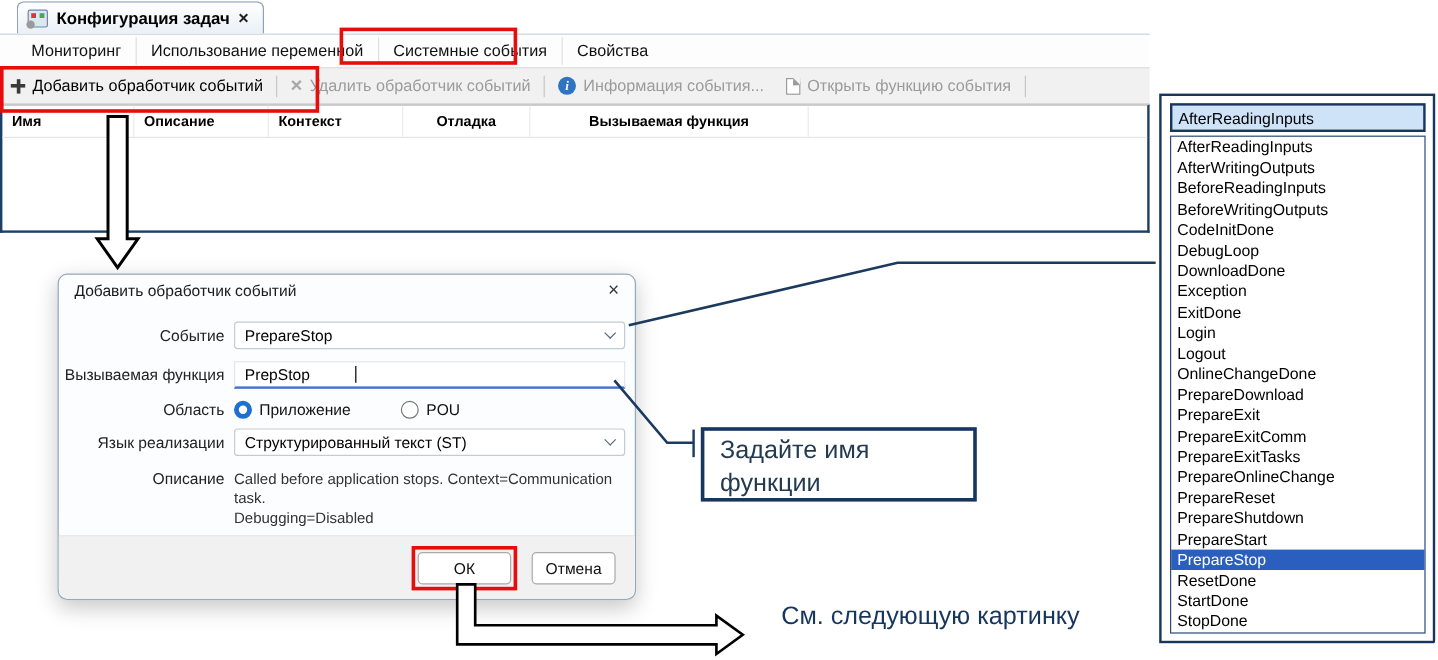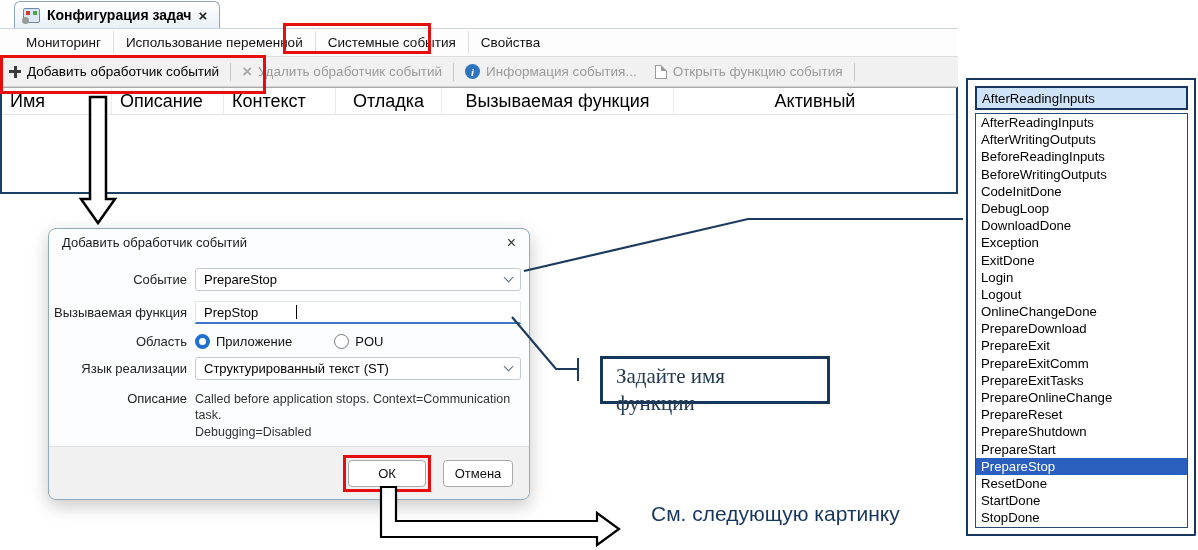--- a/index.html
+++ b/index.html
@@ -38,21 +38,21 @@
   .icon-x-del { color:#a9a9a9; font-size:17px; font-weight:bold; line-height:1; }
   .icon-info { width:15px; height:15px; border-radius:50%; background:#2f74c0; color:#fff;
                font-size:11px; font-weight:bold; font-family:"Liberation Serif",serif; font-style:italic;
                display:flex; align-items:center; justify-content:center; }
   .icon-doc { width:12px; height:14px; background:#fff; border:1px solid #9b9b9b; position:relative; }
   .icon-doc::after { content:""; position:absolute; right:-1px; top:-1px; border:3px solid #f1f1f1;
                      border-left-color:#9b9b9b; border-bottom-color:#9b9b9b; }
 
   .table-section { height:107px; background:#fff; border:2px solid #1c3f66; border-top:1px solid #adadad; }
   .grid-header { display:flex; height:27px; border-bottom:1px solid #e6e6e6; align-items:center; }
-  .gh-cell { font-size:18px; font-weight:400; color:#000; padding:0 8px; border-right:1px solid #ececec; height:100%; display:flex; align-items:center; }
+  .gh-cell { font-size:12px; font-weight:700; color:#000; padding:0 8px; border-right:1px solid #ececec; height:100%; display:flex; align-items:center; }
   .gh-cell.c { justify-content:center; }
   .gh-name { width:110px; } .gh-desc { width:112px; } .gh-ctx { width:112px; }
   .gh-dbg { width:106px; } .gh-func { width:232px; } .gh-act { flex:1; border-right:none; }
 
   
   .red-box { position:absolute; border:3px solid #e60d0d; pointer-events:none; }
 
   
   #dialog { position:absolute; left:48px; top:228px; width:482px; height:272px; background:#fcfdfe;
             border:1px solid #93a9bc; border-radius:8px; box-shadow:0 6px 18px rgba(0,0,0,.22); }
@@ -77,22 +77,22 @@
   .desc-text { font-size:12.5px; color:#333; line-height:1.3; }
   .dlg-footer { position:absolute; left:0; right:0; bottom:0; height:53px; background:#f1f1f1;
                 border-top:1px solid #e0e0e0; border-radius:0 0 8px 8px; display:flex; align-items:center;
                 justify-content:flex-end; padding-right:16px; gap:12px; }
   .btn { height:27px; background:#fff; border:1px solid #a9a9a9; border-radius:4px; font-size:13px; color:#111;
          display:flex; align-items:center; justify-content:center; font-family:"Liberation Sans",sans-serif; }
   .btn-ok { width:78px; } .btn-cancel { width:70px; }
   .red-wrap { border:3px solid #e60d0d; padding:2px; }
 
   
-  #callout { position:absolute; left:600px; top:356px; width:230px; height:48px; background:#fff;
-             border:3px solid #17365d; padding:4px 0 0 13px;font-family:Liberation Serif, serif; }
+  #callout { position:absolute; left:584px; top:356px; width:230px; height:62px; background:#fff;
+             border:3px solid #17365d; padding:4px 0 0 13px; }
   #callout .cl { font-size:21px; color:#233a50; line-height:1.28; }
   #next-note { position:absolute; left:651px; top:502px; font-size:21px; font-weight:500; color:#17365d; white-space:nowrap; }
 
   
   #events-panel { position:absolute; left:966px; top:78px; width:230px; height:458px; background:#fff;
                   border:2.5px solid #17365d; padding:6px 6px 0 7px; }
   .evt-header { height:24px; background:#cfe3f8; border:2px solid #17365d; display:flex; align-items:center;
                 padding-left:5px; font-size:13.2px; color:#000; margin-bottom:3px; }
   .evt-list { border:1px solid #2a4a73; border-top:1px solid #2a4a73; background:#fff; }
   .evt-item { height:17.2px; line-height:17.2px; font-size:13.2px; color:#000; padding-left:5px; white-space:nowrap; overflow:hidden; }
@@ -148,21 +148,20 @@
       <div class="tb-sep"></div>
     </div>
 
     <div class="table-section">
       <div class="grid-header">
         <div class="gh-cell gh-name">Имя</div>
         <div class="gh-cell gh-desc">Описание</div>
         <div class="gh-cell gh-ctx">Контекст</div>
         <div class="gh-cell gh-dbg c">Отладка</div>
         <div class="gh-cell gh-func c">Вызываемая функция</div>
-        <div class="gh-cell gh-act c">Активный</div>
       </div>
       <div></div>
     </div>
   </div>
 
   <div class="red-box" style="left:283px; top:23px; width:148px; height:31px;"></div>
   <div class="red-box" style="left:0px; top:55px; width:266px; height:39px;"></div>
 
   <div id="dialog">
     <div class="dlg-title">

